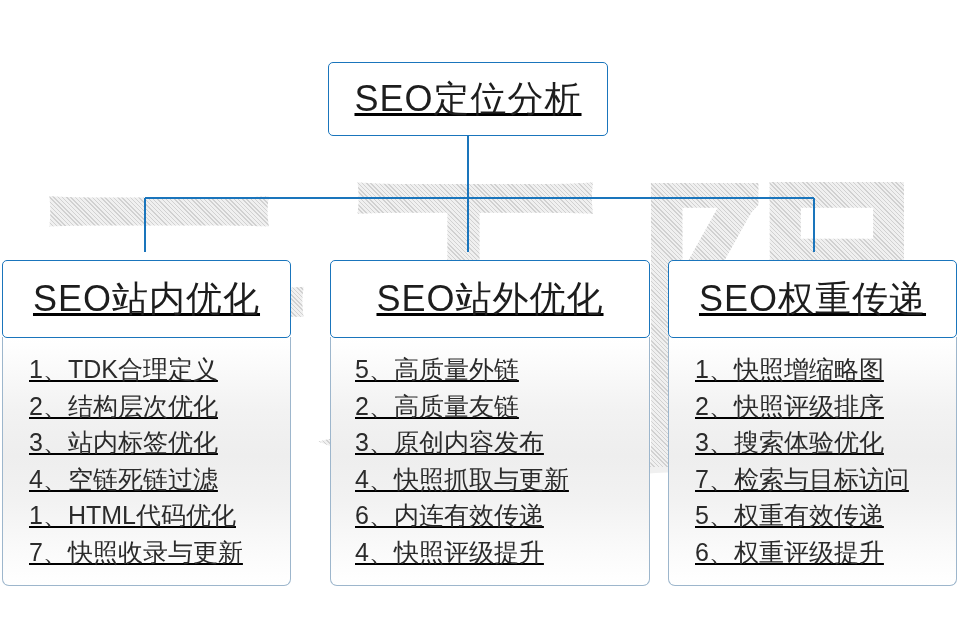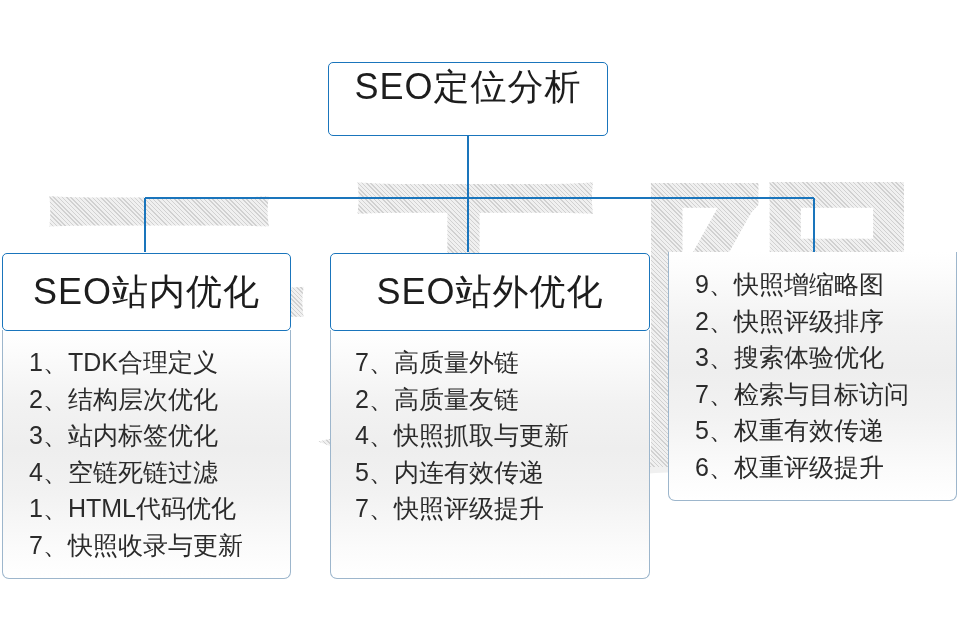--- a/index.html
+++ b/index.html
@@ -72,35 +72,38 @@
     position: absolute;
     left: 328px;
     top: 62px;
     width: 280px;
     height: 74px;
     box-sizing: border-box;
     border: 1.6px solid #1a75bc;
     border-radius: 5px;
     background: #ffffff;
     display: flex;
+    align-items: center;
     justify-content: center;
     z-index: 2;
+    text-decoration: underline;
   }
   #root-node .node-title {
     font-size: 36px;
     color: #1d1d1d;
     letter-spacing: 1px;
     white-space: nowrap;
   }
 
   
   .column {
     position: absolute;
-    top: 253px;
+    top: 260px;
     z-index: 2;
+    text-decoration: underline;
   }
   .col-1 { left: 2px;   width: 289px; }
   .col-2 { left: 330px; width: 320px; }
   .col-3 { left: 668px; width: 289px; }
 
   .col-header {
     box-sizing: border-box;
     height: 78px;
     border: 1.6px solid #1a75bc;
     border-radius: 5px;
@@ -184,31 +187,35 @@
       <div class="item">1、HTML代码优化</div>
       <div class="item">7、快照收录与更新</div>
     </div>
   </div>
 
   <div class="column col-2">
     <div class="col-header">
       <span class="col-title">SEO站外优化</span>
     </div>
     <div class="col-body">
-      <div class="item">7、高质量外链</div>
+      <div class="item">5、高质量外链</div>
       <div class="item">2、高质量友链</div>
+      <div class="item">3、原创内容发布</div>
       <div class="item">4、快照抓取与更新</div>
-      <div class="item">5、内连有效传递</div>
-      <div class="item">7、快照评级提升</div>
+      <div class="item">6、内连有效传递</div>
+      <div class="item">4、快照评级提升</div>
     </div>
   </div>
 
   <div class="column col-3">
+    <div class="col-header">
+      <span class="col-title">SEO权重传递</span>
+    </div>
     <div class="col-body">
-      <div class="item">9、快照增缩略图</div>
+      <div class="item">1、快照增缩略图</div>
       <div class="item">2、快照评级排序</div>
       <div class="item">3、搜索体验优化</div>
       <div class="item">7、检索与目标访问</div>
       <div class="item">5、权重有效传递</div>
       <div class="item">6、权重评级提升</div>
     </div>
   </div>
 
 </div>
 

